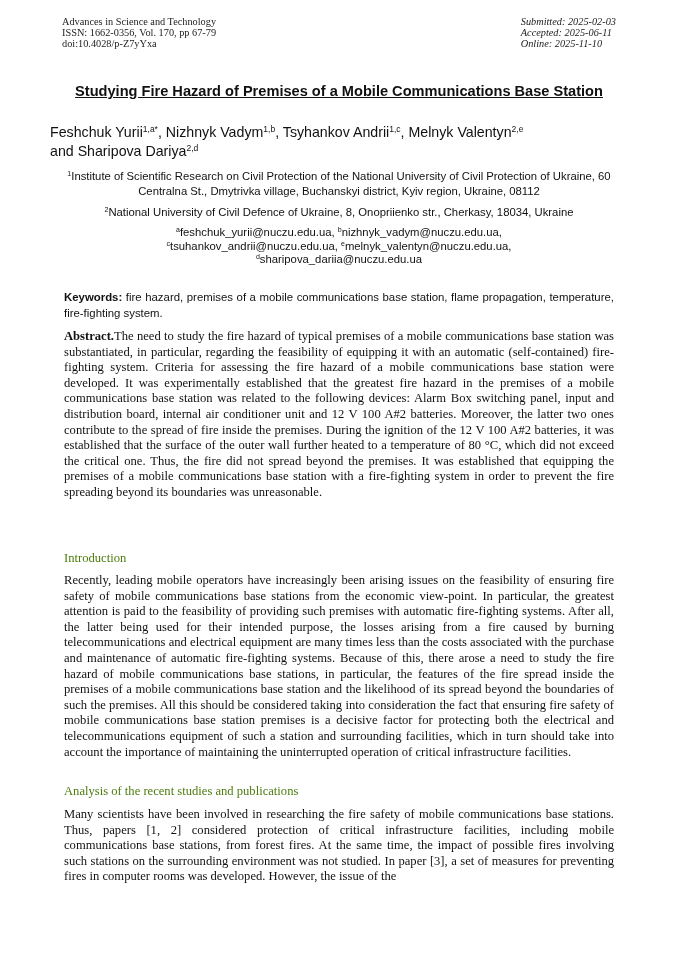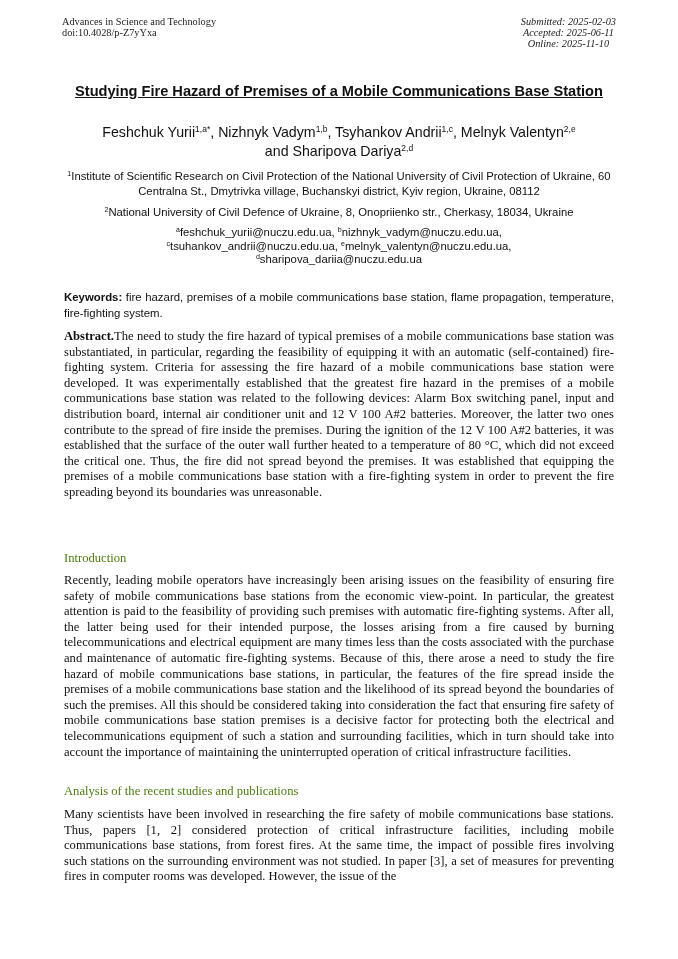--- a/index.html
+++ b/index.html
@@ -5,35 +5,35 @@
   * { margin: 0; padding: 0; box-sizing: border-box; }
   html, body { width: 678px; height: 959px; background: #ffffff; overflow: hidden; }
   body { position: relative; color: #111; }
 
   .header-left {
     position: absolute; left: 62px; top: 16px;
     font-family: "Liberation Serif", serif; 
     font-size: 10.3px; line-height: 11.2px; color: #222;
   }
   .header-right {
-    position: absolute; right: 62px; top: 16px; text-align: center;
+    position: absolute; right: 62px; top: 16px; text-align: left;
     font-family: "Liberation Serif", serif; font-style: italic;
     font-size: 10.3px; line-height: 11.2px; color: #222;
   }
   .header-left div, .header-right div { white-space: nowrap; }
 
   .title {
     position: absolute; left: 62px; width: 554px; top: 82px;
     font-family: "Liberation Sans", sans-serif; font-weight: bold;
     font-size: 14.6px; line-height: 18px; text-align: center; color: #111; text-decoration: underline;
   }
   .authors {
     position: absolute; left: 50px; width: 578px; top: 123px;
     font-family: "Liberation Sans", sans-serif;
-    font-size: 14.2px; line-height: 19px; text-align: center; color: #111;
+    font-size: 14.2px; line-height: 19px; color: #111;
   }
   .authors sup { font-size: 8.5px; vertical-align: 5px; line-height: 0; }
 
   .affil1 {
     position: absolute; left: 55px; width: 568px; top: 169px;
     font-family: "Liberation Sans", sans-serif;
     font-size: 11.3px; line-height: 14.6px; text-align: center; color: #111;
   }
   .affil2 {
     position: absolute; left: 55px; width: 568px; top: 205px;
@@ -71,20 +71,21 @@
   .h-intro { top: 551px; }
   .intro { position: absolute; left: 64px; width: 550px; top: 573px; }
   .h-analysis { top: 784px; }
   .analysis { position: absolute; left: 64px; width: 550px; top: 807px; }
 </style>
 </head>
 <body>
 
 <div class="header-left">
   <div>Advances in Science and Technology</div>
+  <div>ISSN: 1662-0356, Vol. 170, pp 67-79</div>
   <div>doi:10.4028/p-Z7yYxa</div>
 </div>
 
 <div class="header-right">
   <div>Submitted: 2025-02-03</div>
   <div>Accepted: 2025-06-11</div>
   <div>Online: 2025-11-10</div>
 </div>
 
 <h1 class="title">Studying Fire Hazard of Premises of a Mobile Communications Base Station</h1>

